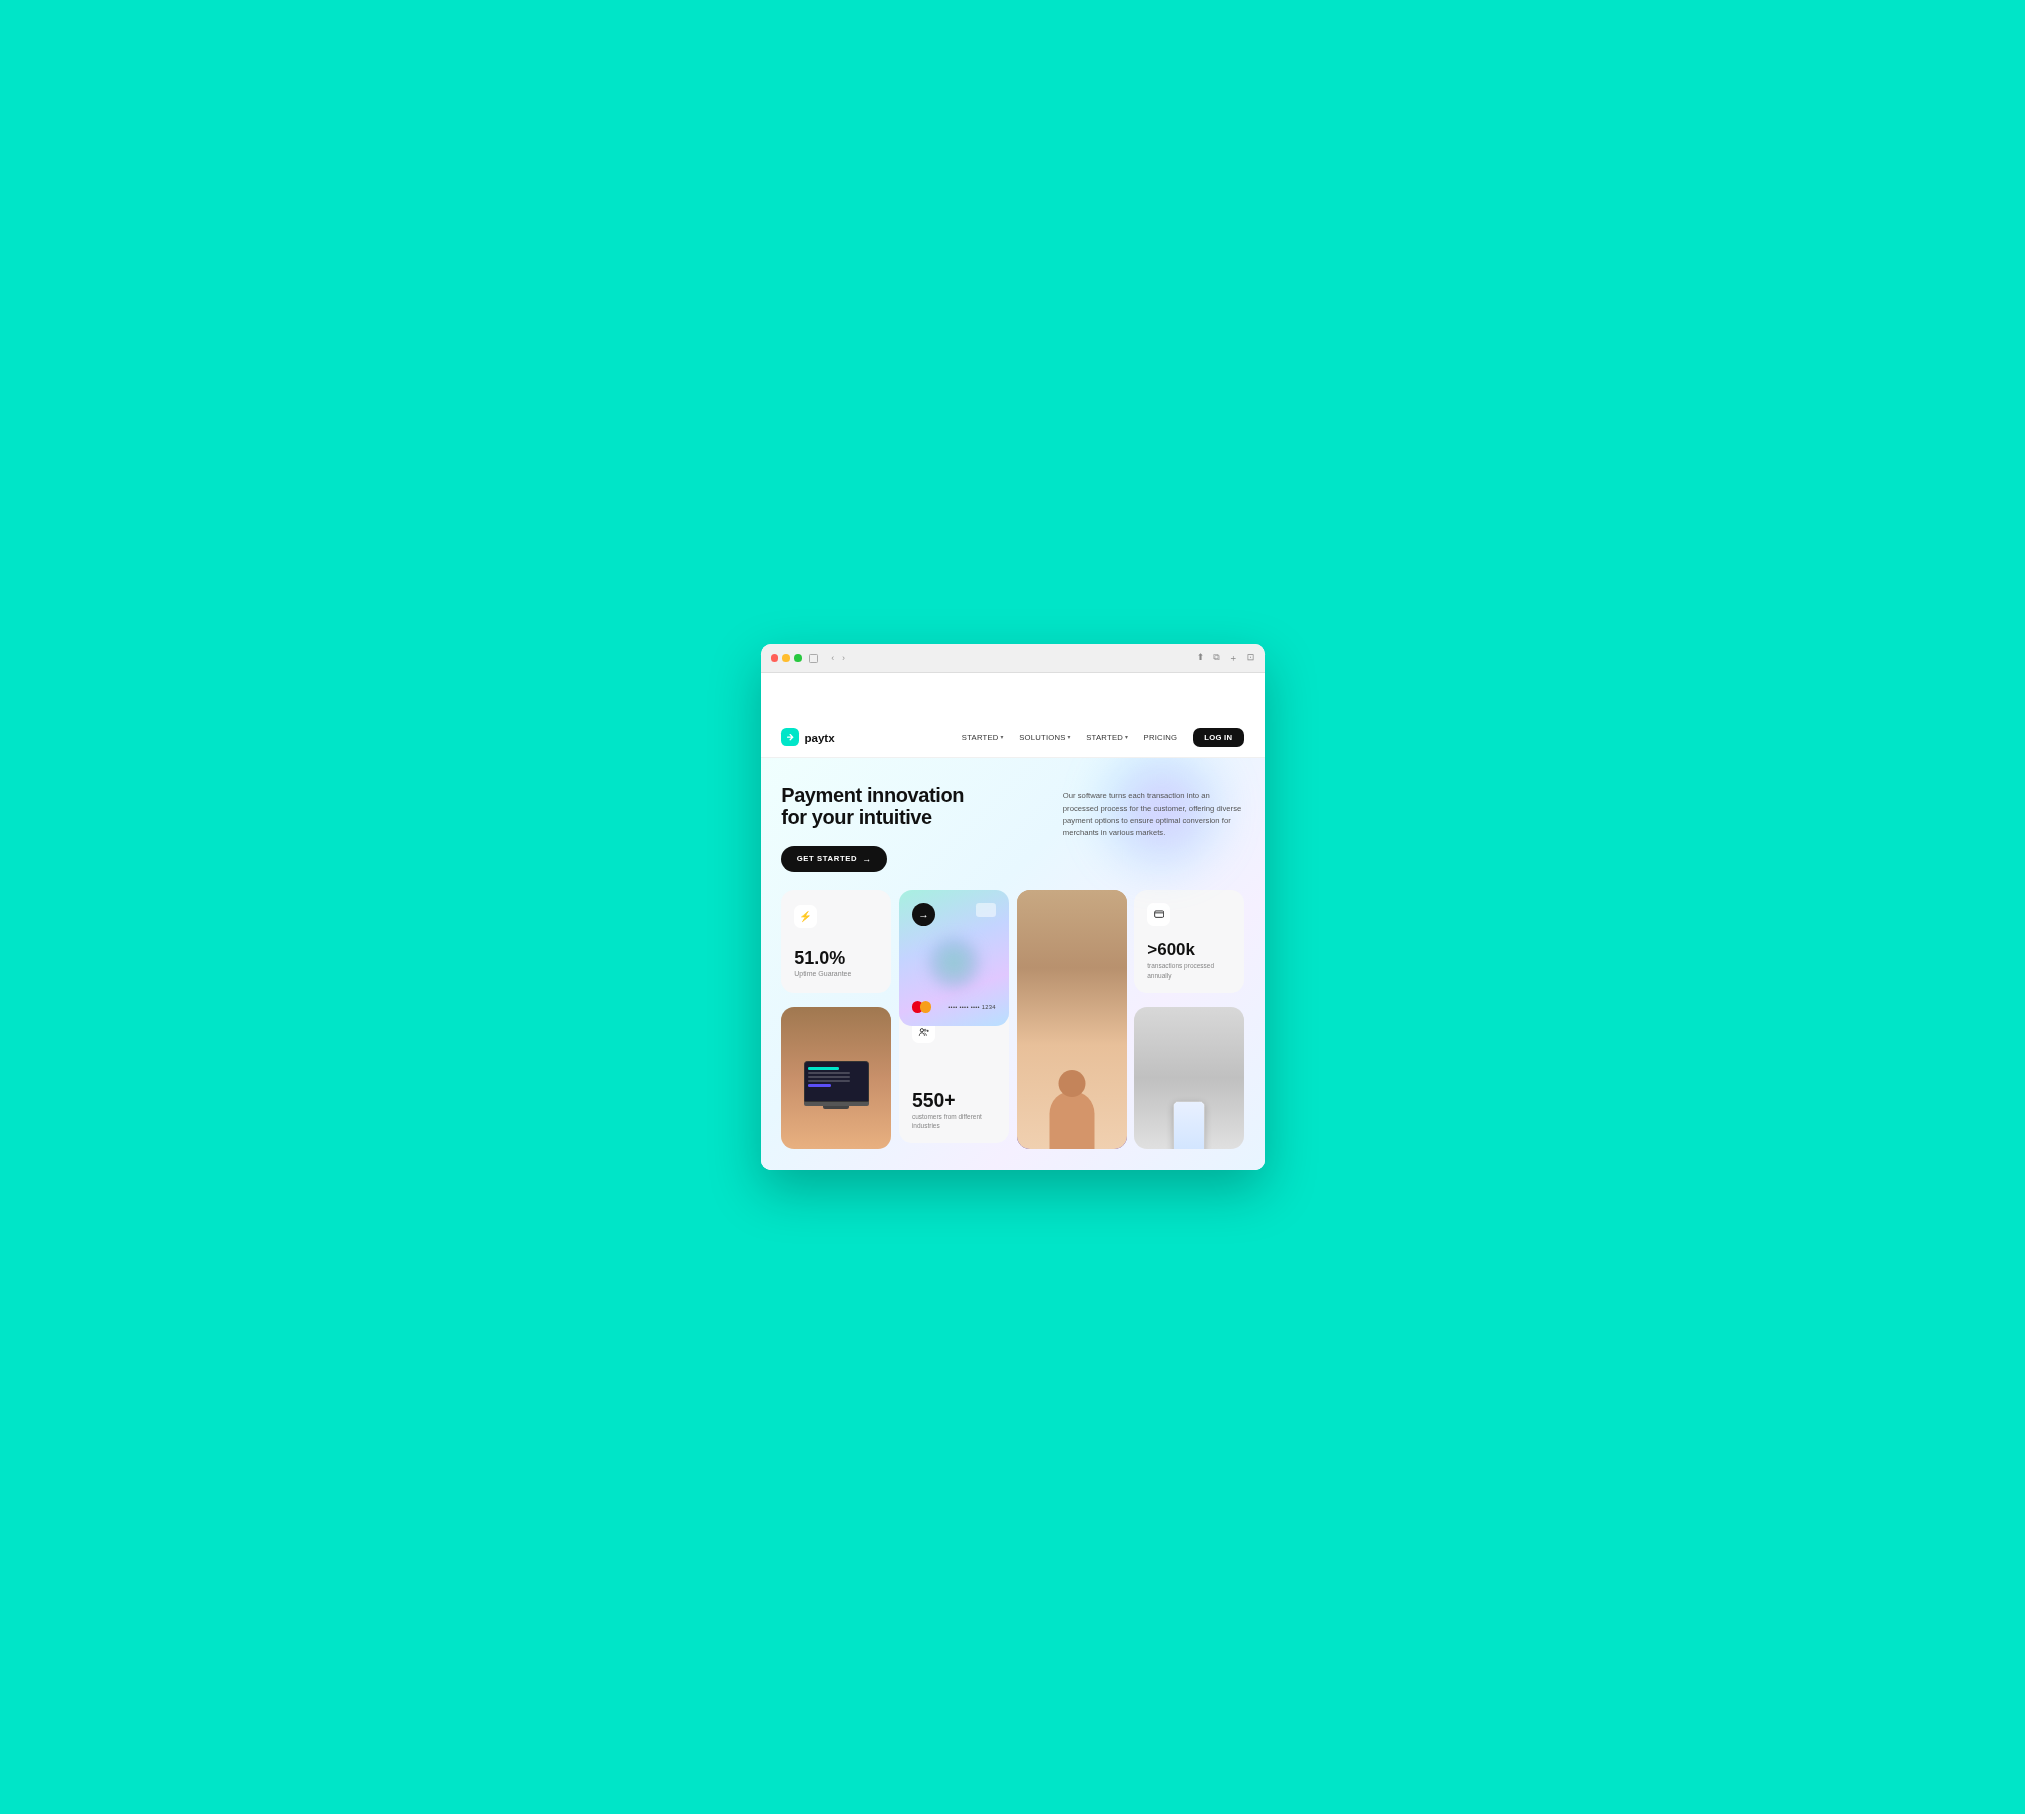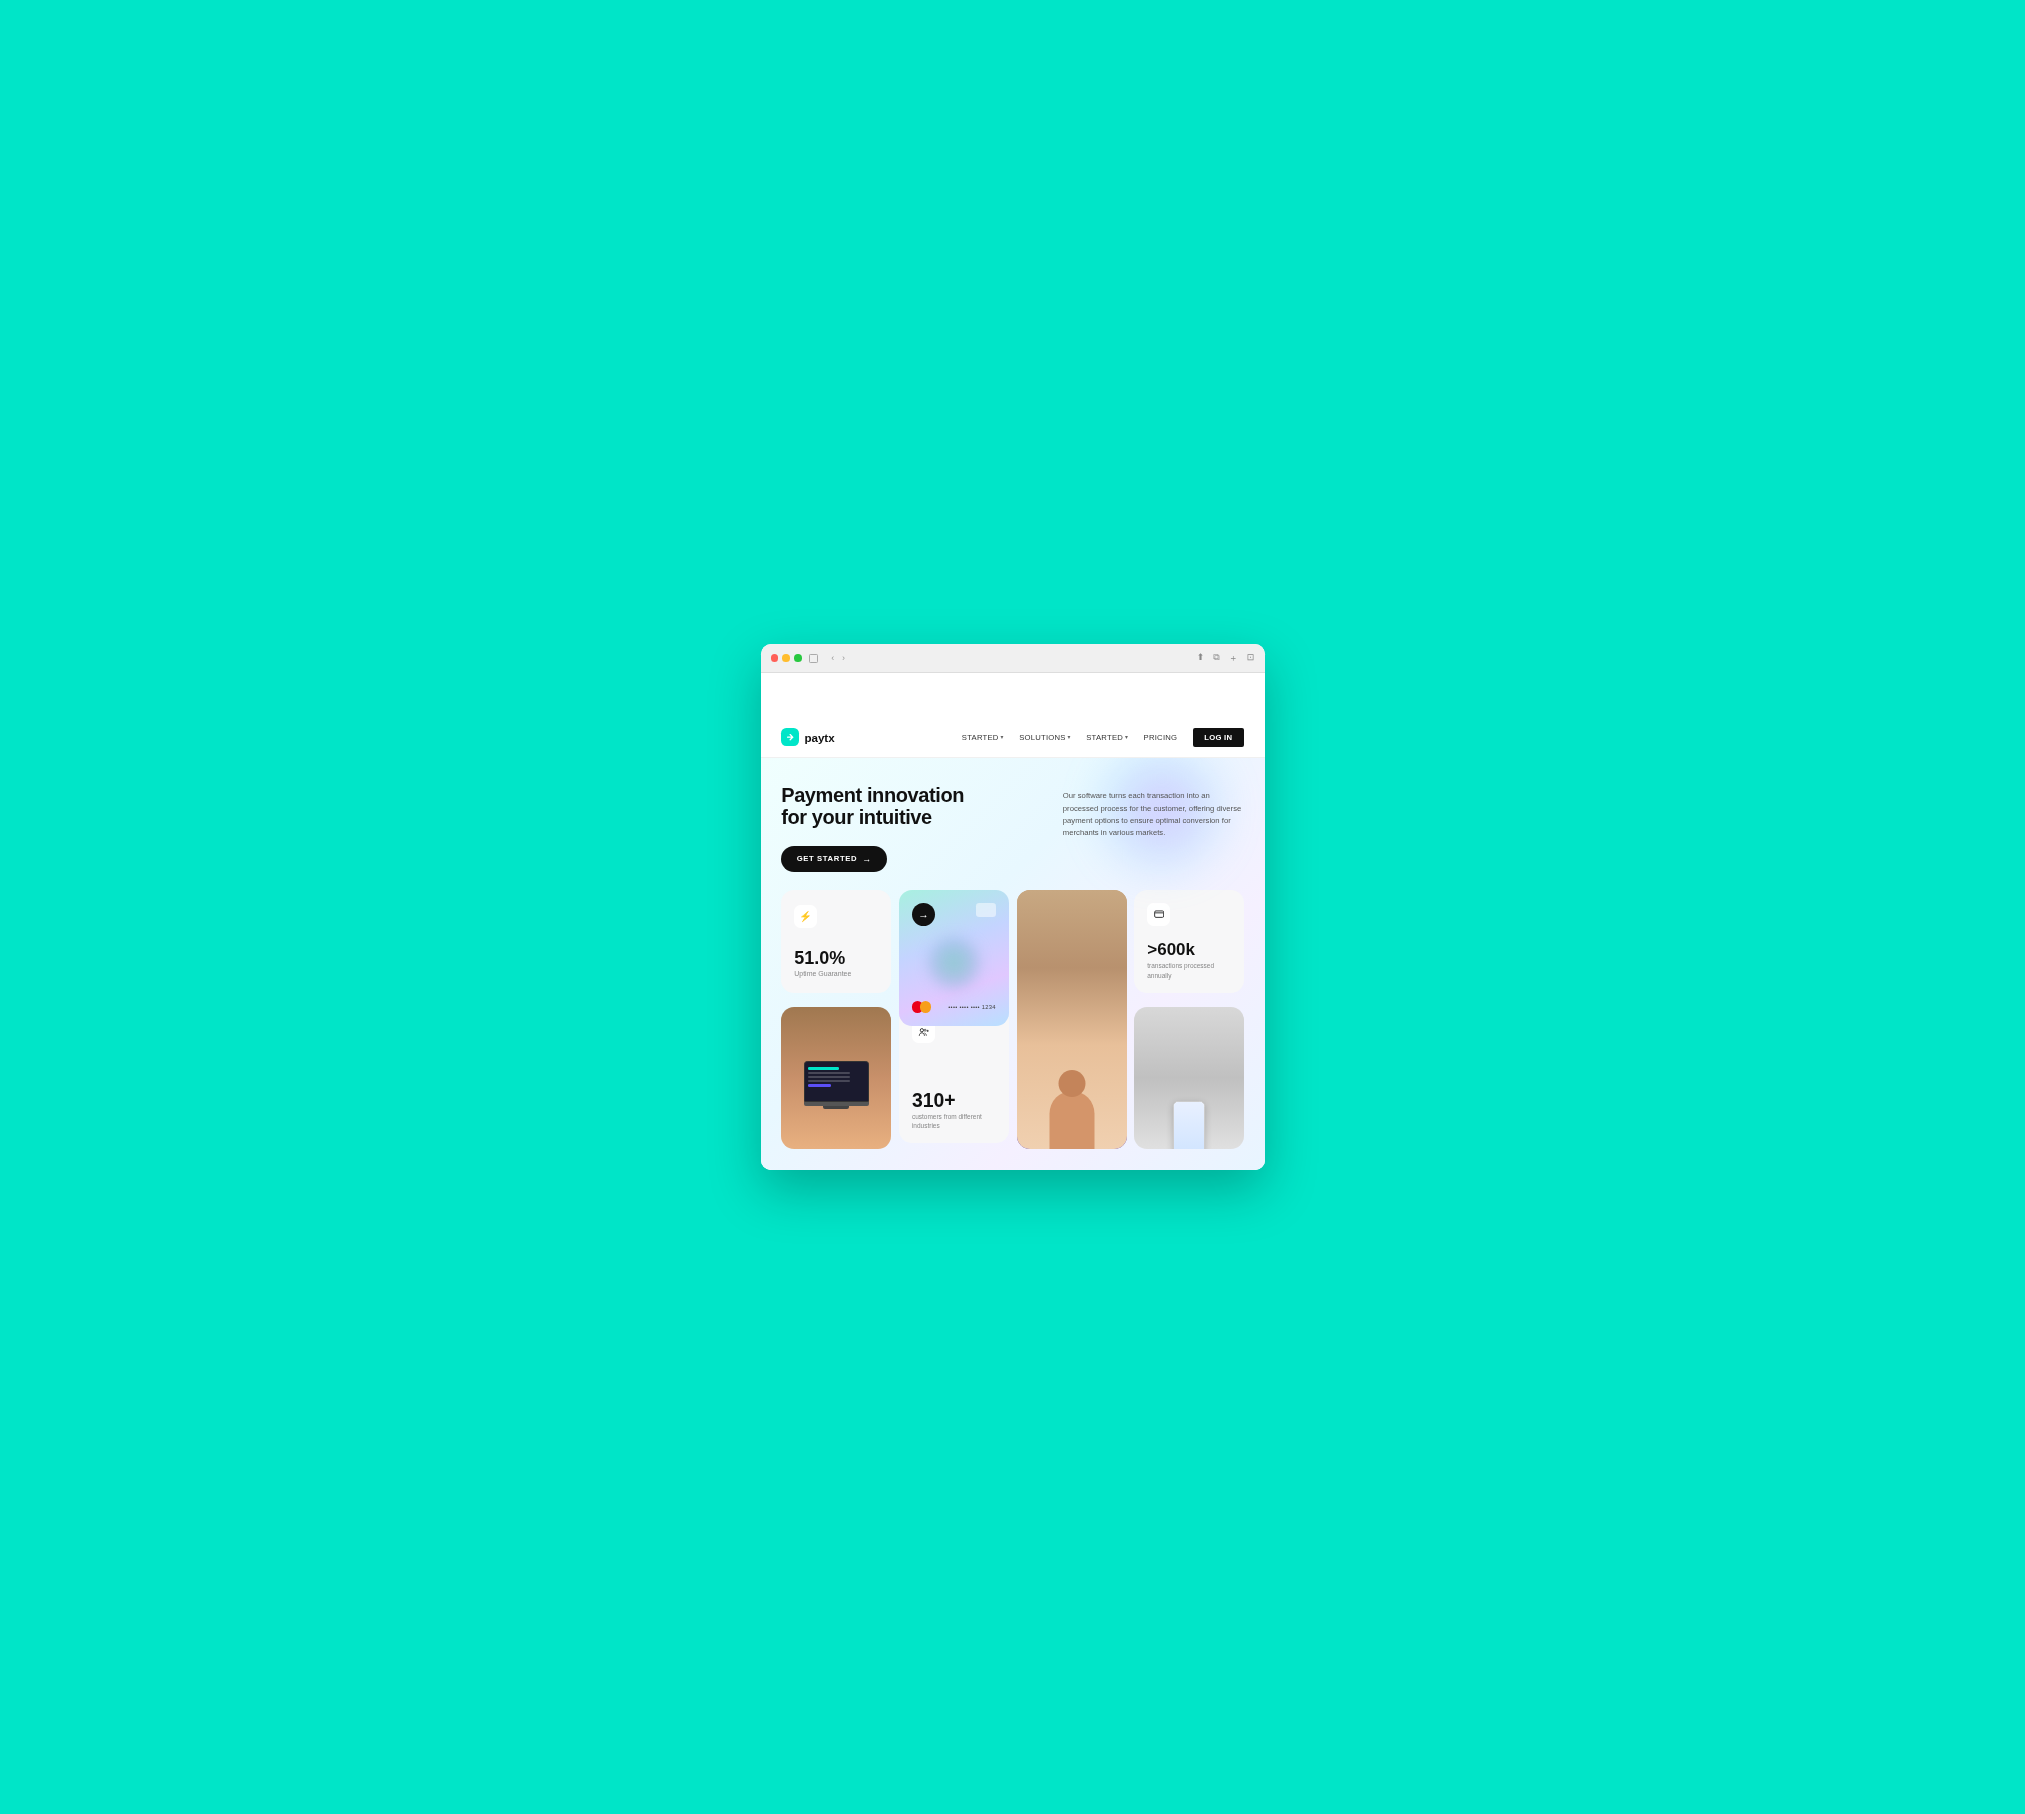--- a/index.html
+++ b/index.html
@@ -131,21 +131,21 @@
     .nav-link .chevron {
       font-size: 5.8px;
       color: #666;
     }
 
     .nav-login-btn {
       background: #111;
       color: #fff;
       border: none;
       padding: 5.2px 11.6px;
-      border-radius: 2px;
+      border-radius: 7px;
       font-size: 7.7px;
       font-weight: 600;
       cursor: pointer;
       letter-spacing: 0.03em;
     }
 
     
     .hero {
       padding: 26px 20.7px 0;
       background: linear-gradient(135deg, #f0fffe 0%, #e8f8ff 40%, #f5f0ff 70%, #e8f5ff 100%);
@@ -688,21 +688,21 @@
           <div class="icon-wrapper" style="width:23px;height:23px;background:#fff;border-radius:6.5px;display:flex;align-items:center;justify-content:center;font-size:9px;">
             <svg width="10.3" height="10.3" viewBox="0 0 16 16" fill="none">
               <circle cx="6" cy="5" r="2.5" stroke="#333" stroke-width="1.5"></circle>
               <path d="M2 13c0-2.2 1.8-4 4-4s4 1.8 4 4" stroke="#333" stroke-width="1.5" stroke-linecap="round"></path>
               <circle cx="11" cy="5" r="1.5" stroke="#333" stroke-width="1.2"></circle>
               <path d="M13 13c0-1.6-1-3-2.5-3.5" stroke="#333" stroke-width="1.2" stroke-linecap="round"></path>
               <path d="M14 6h2M15 5v2" stroke="#333" stroke-width="1.2" stroke-linecap="round"></path>
             </svg>
           </div>
           <div>
-            <div style="font-size:19.4px;font-weight:800;color:#111;">310+</div>
+            <div style="font-size:19.4px;font-weight:800;color:#111;">550+</div>
             <div style="font-size:6.5px;color:#888;line-height:1.4;">customers from different industries</div>
           </div>
         </div>
 
         <div class="card card-methods" style="grid-column:3; grid-row:2; background:#5b4ff5; border-radius:13px; padding:9px; display:flex; flex-direction:column; gap:3.9px; height:142px;">
           <div class="method-row">
             <div class="method-chip">
               <div class="method-chip-icon gpay-icon" style="font-size:4.5px;">G</div>
               <span class="method-chip-label">Google Pay</span>
             </div>

